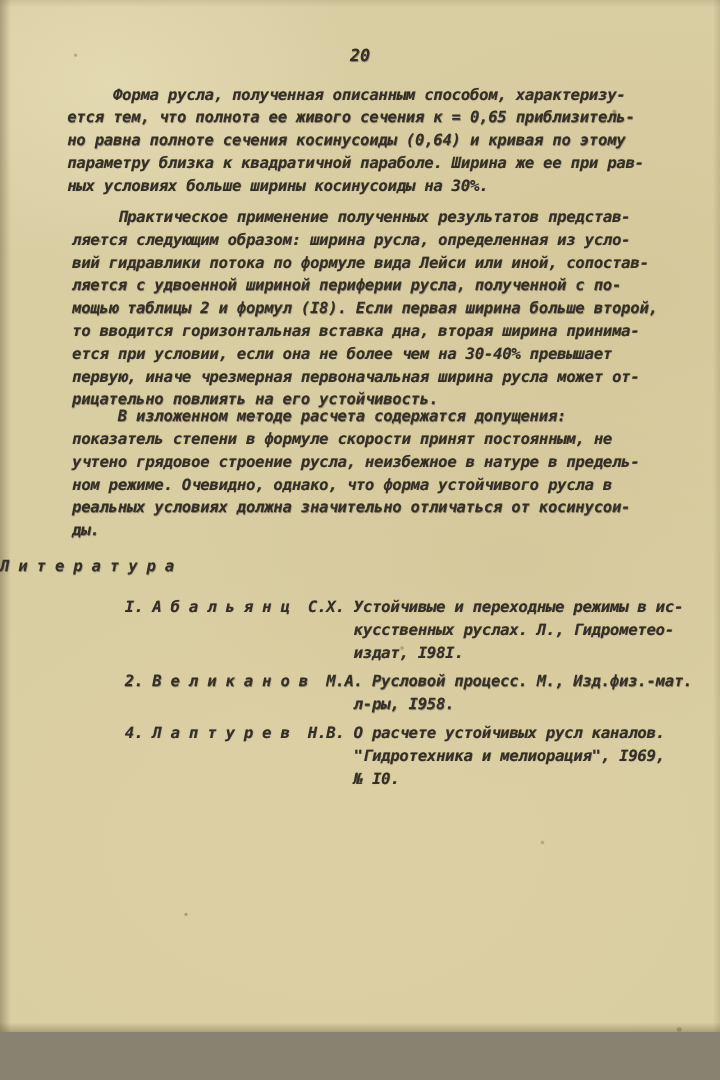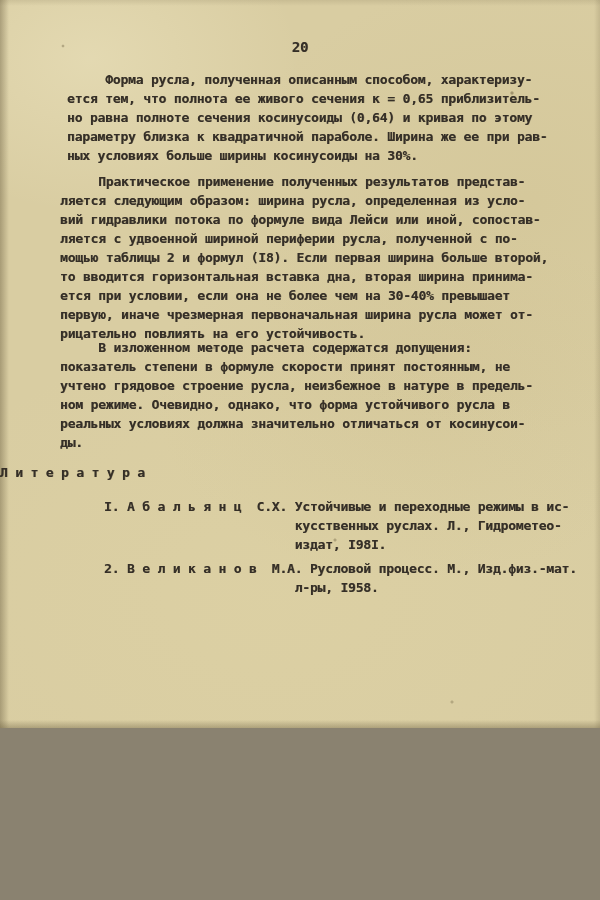--- a/index.html
+++ b/index.html
@@ -1,38 +1,39 @@
 <!DOCTYPE html>
 <html><head>
 <meta charset="utf-8">
 <style>
   html, body { margin: 0; padding: 0; }
   body { width: 600px; height: 900px; background: #8a8270; }
 
   .page {
     position: relative;
     width: 600px;
-    height: 728px;
+    height: 860px;
     overflow: hidden;
     background-color: #d9cda2;
     background-image:
       radial-gradient(circle at 512px 93px,  rgba(92,80,50,0.45) 1px,   transparent 2.2px),
       radial-gradient(circle at 83px 201px,  rgba(92,80,50,0.40) 0.8px, transparent 1.8px),
       radial-gradient(circle at 335px 540px, rgba(92,80,50,0.35) 1px,   transparent 2px),
       radial-gradient(circle at 155px 762px, rgba(92,80,50,0.40) 0.8px, transparent 1.8px),
       radial-gradient(circle at 452px 702px, rgba(92,80,50,0.30) 1px,   transparent 2px),
       radial-gradient(circle at 63px 46px,   rgba(92,80,50,0.35) 0.8px, transparent 1.8px),
       radial-gradient(circle at 566px 858px, rgba(140,128,88,0.55) 1.4px, transparent 2.6px),
       radial-gradient(circle at 214px 348px, rgba(92,80,50,0.30) 0.8px, transparent 1.8px),
       radial-gradient(ellipse 300px 220px at 15% 8%,  rgba(246,239,206,0.35), transparent 70%),
       radial-gradient(ellipse 420px 320px at 88% 28%, rgba(203,188,138,0.30), transparent 72%),
       radial-gradient(ellipse 520px 360px at 45% 82%, rgba(226,214,166,0.30), transparent 75%),
       radial-gradient(ellipse 380px 260px at 70% 55%, rgba(198,183,132,0.22), transparent 70%);
     font-family: "DejaVu Sans Mono", "Liberation Mono", monospace;
     color: #352f27;
+    font-style: italic;
   }
 
   
   .page::before {
     content: "";
     position: absolute;
     inset: 0;
     pointer-events: none;
     background:
       linear-gradient(90deg,  rgba(100,88,58,0.42), rgba(100,88,58,0) 9px),
@@ -46,21 +47,21 @@
     font-weight: 700;
     font-size: 13px;
     line-height: 19px;
     letter-spacing: -0.2px;
     text-shadow: 0.4px 0.4px 0.6px rgba(52,46,38,0.55);
   }
 
   .abs { position: absolute; }
 
   .page-number { top: 38px; left: 0; width: 600px; text-align: center; font-size: 14px; }
-  .p1 { top: 70px;  left: 67px; }
+  .p1 { top: 70px;  left: 56px; }
   .p2 { top: 172px; left: 60px; }
   .p3 { top: 338px; left: 60px; }
 
   .lit-title { top: 463px; left: 0; width: 600px; }
   .lit-list  { top: 497px; left: 62px; }
   .lit-entry { margin-bottom: 5px; margin-left: 42px; }
 </style>
 </head>
 <body>
 
@@ -92,15 +93,18 @@
 ды.</div>
 
   <div class="txt abs lit-title">Л и т е р а т у р а</div>
 
   <div class="abs lit-list">
     <div class="txt lit-entry">I. А б а л ь я н ц  С.Х. Устойчивые и переходные режимы в ис-
                          кусственных руслах. Л., Гидрометео-
                          издат, I98I.</div>
     <div class="txt lit-entry">2. В е л и к а н о в  М.А. Русловой процесс. М., Изд.физ.-мат.
                          л-ры, I958.</div>
+    <div class="txt lit-entry">4. Л а п т у р е в  Н.В. О расчете устойчивых русл каналов.
+                         "Гидротехника и мелиорация", I969,
+                         № I0.</div>
   </div>
 
 </div>
 
 </body></html>

